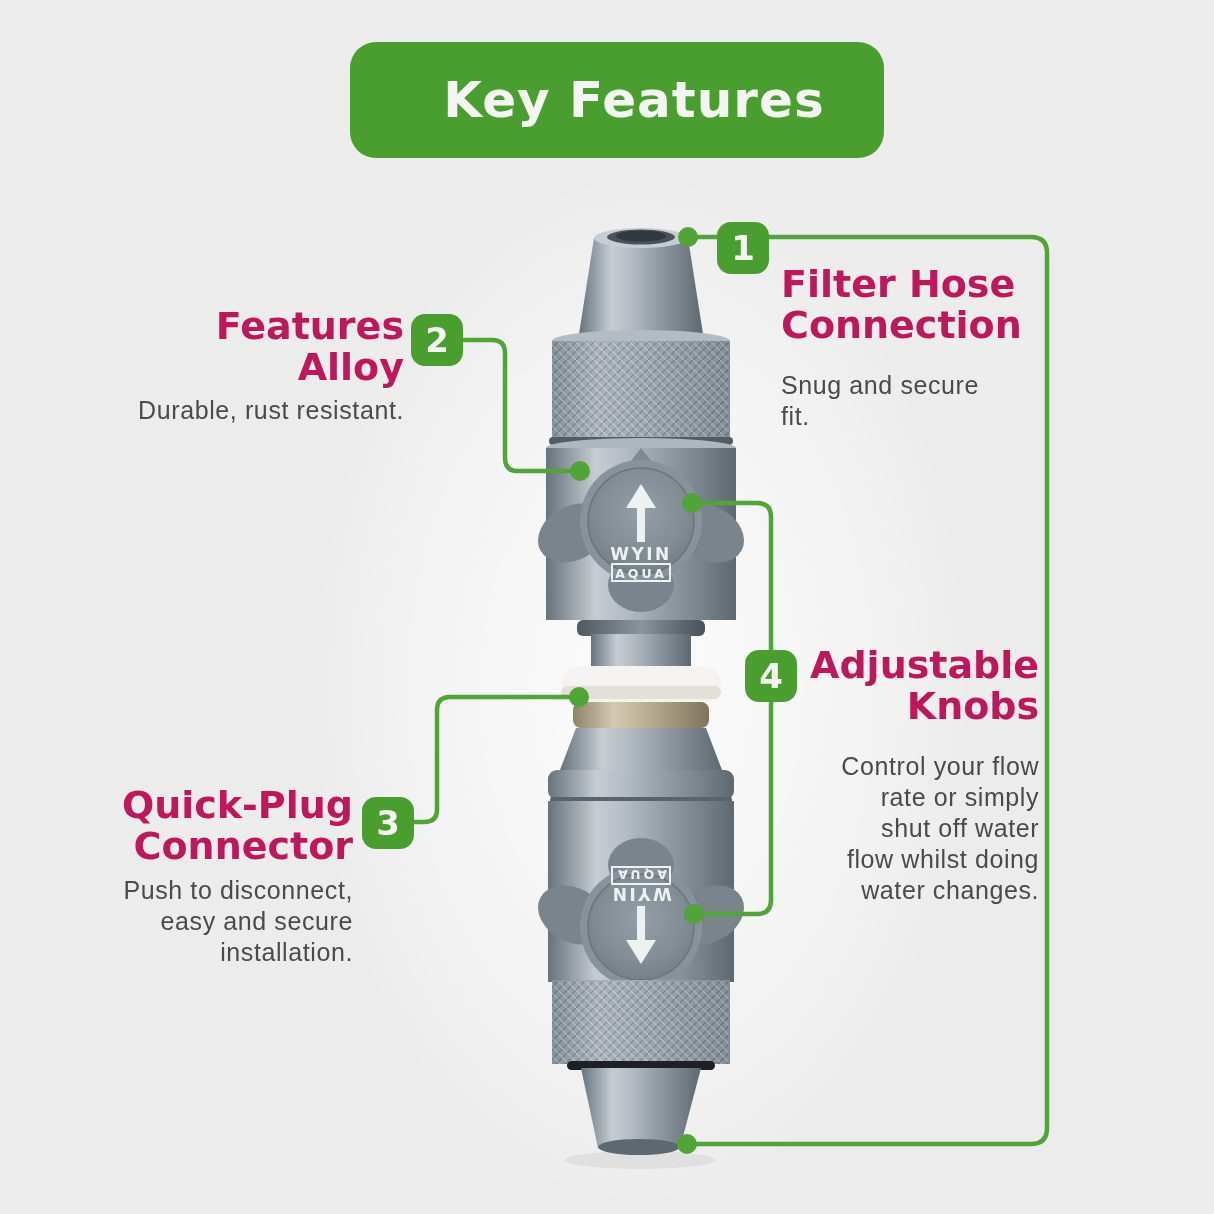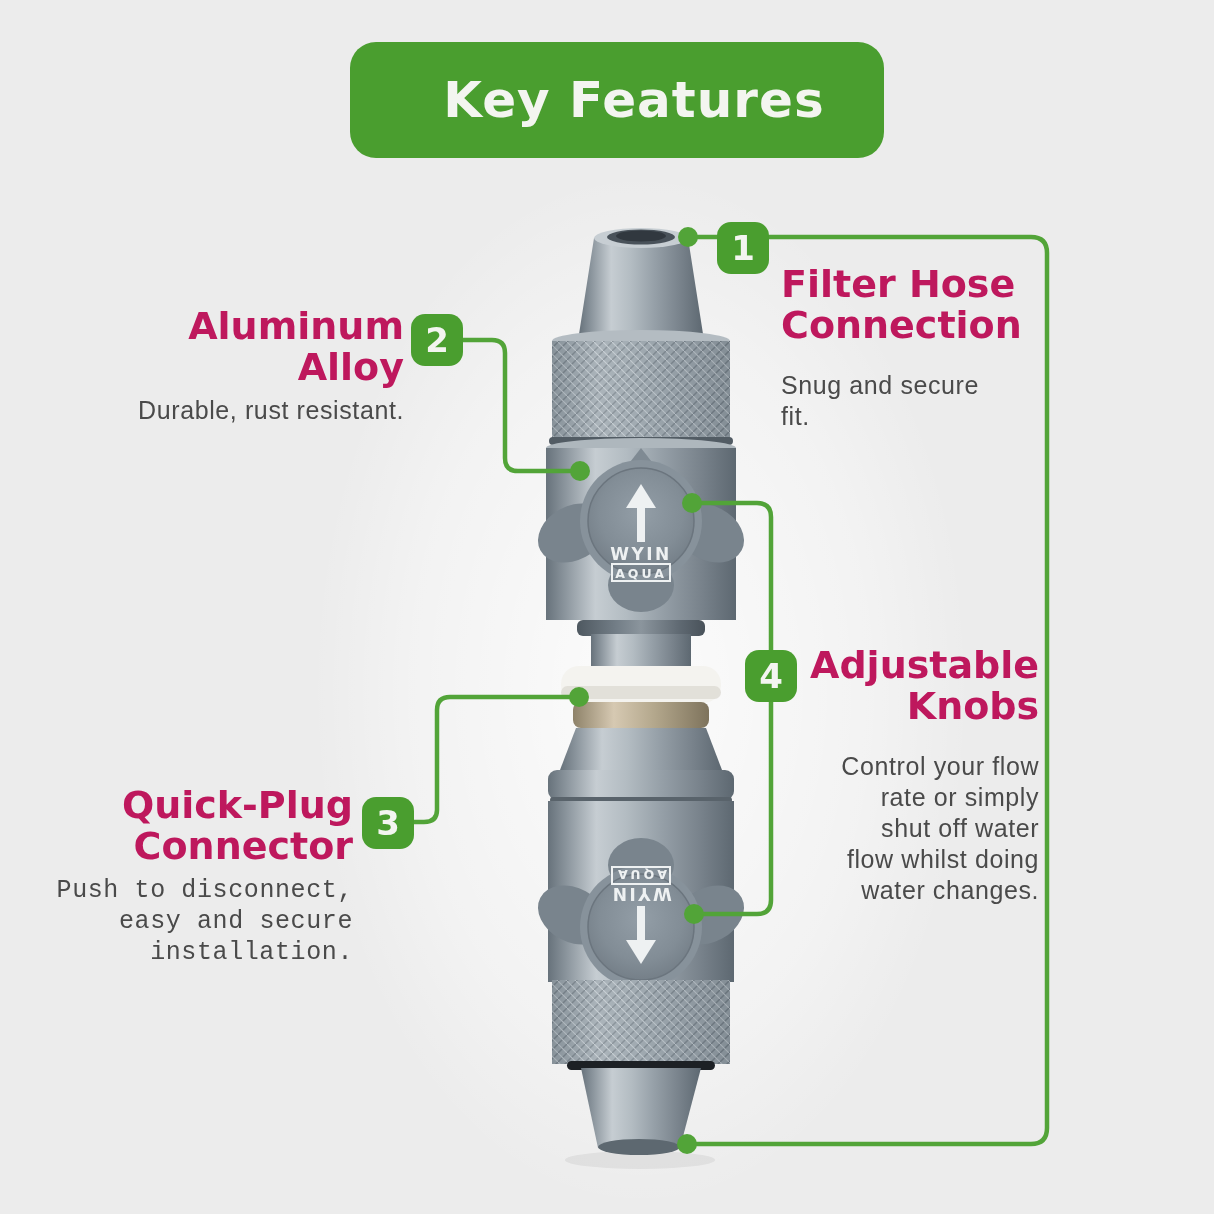--- a/index.html
+++ b/index.html
@@ -43,21 +43,21 @@
   }
   .callout .cb{
     margin-top:24px;
     font-size:25px;line-height:31px;color:#4a4a4a;letter-spacing:0.6px;
     white-space:pre-line;
   }
   .c1{left:781px;top:264px;text-align:left;}
   .c2{right:810px;top:306px;text-align:right;}
   .c2 .cb{margin-top:7px;}
   .c3{right:861px;top:785px;text-align:right;}
-  .c3 .cb{margin-top:8px;font-family:Liberation Mono, monospace;}
+  .c3 .cb{margin-top:8px;}
   .c4{left:810px;top:645px;text-align:right;}
 </style>
 </head>
 <body>
 
 <div class="canvas">
 
   <svg class="art" viewBox="0 0 1214 1214">
     <defs>
       <radialGradient id="glow" cx="0.5" cy="0.5" r="0.5">
@@ -216,21 +216,21 @@
   <div class="badge b4">4</div>
 
   <div class="callout c1">
     <div class="ct">Filter Hose
 Connection</div>
     <div class="cb">Snug and secure
 fit.</div>
   </div>
 
   <div class="callout c2">
-    <div class="ct">Aluminum
+    <div class="ct">Features
 Alloy</div>
     <div class="cb">Durable, rust resistant.</div>
   </div>
 
   <div class="callout c3">
     <div class="ct">Quick-Plug
 Connector</div>
     <div class="cb">Push to disconnect,
 easy and secure
 installation.</div>

